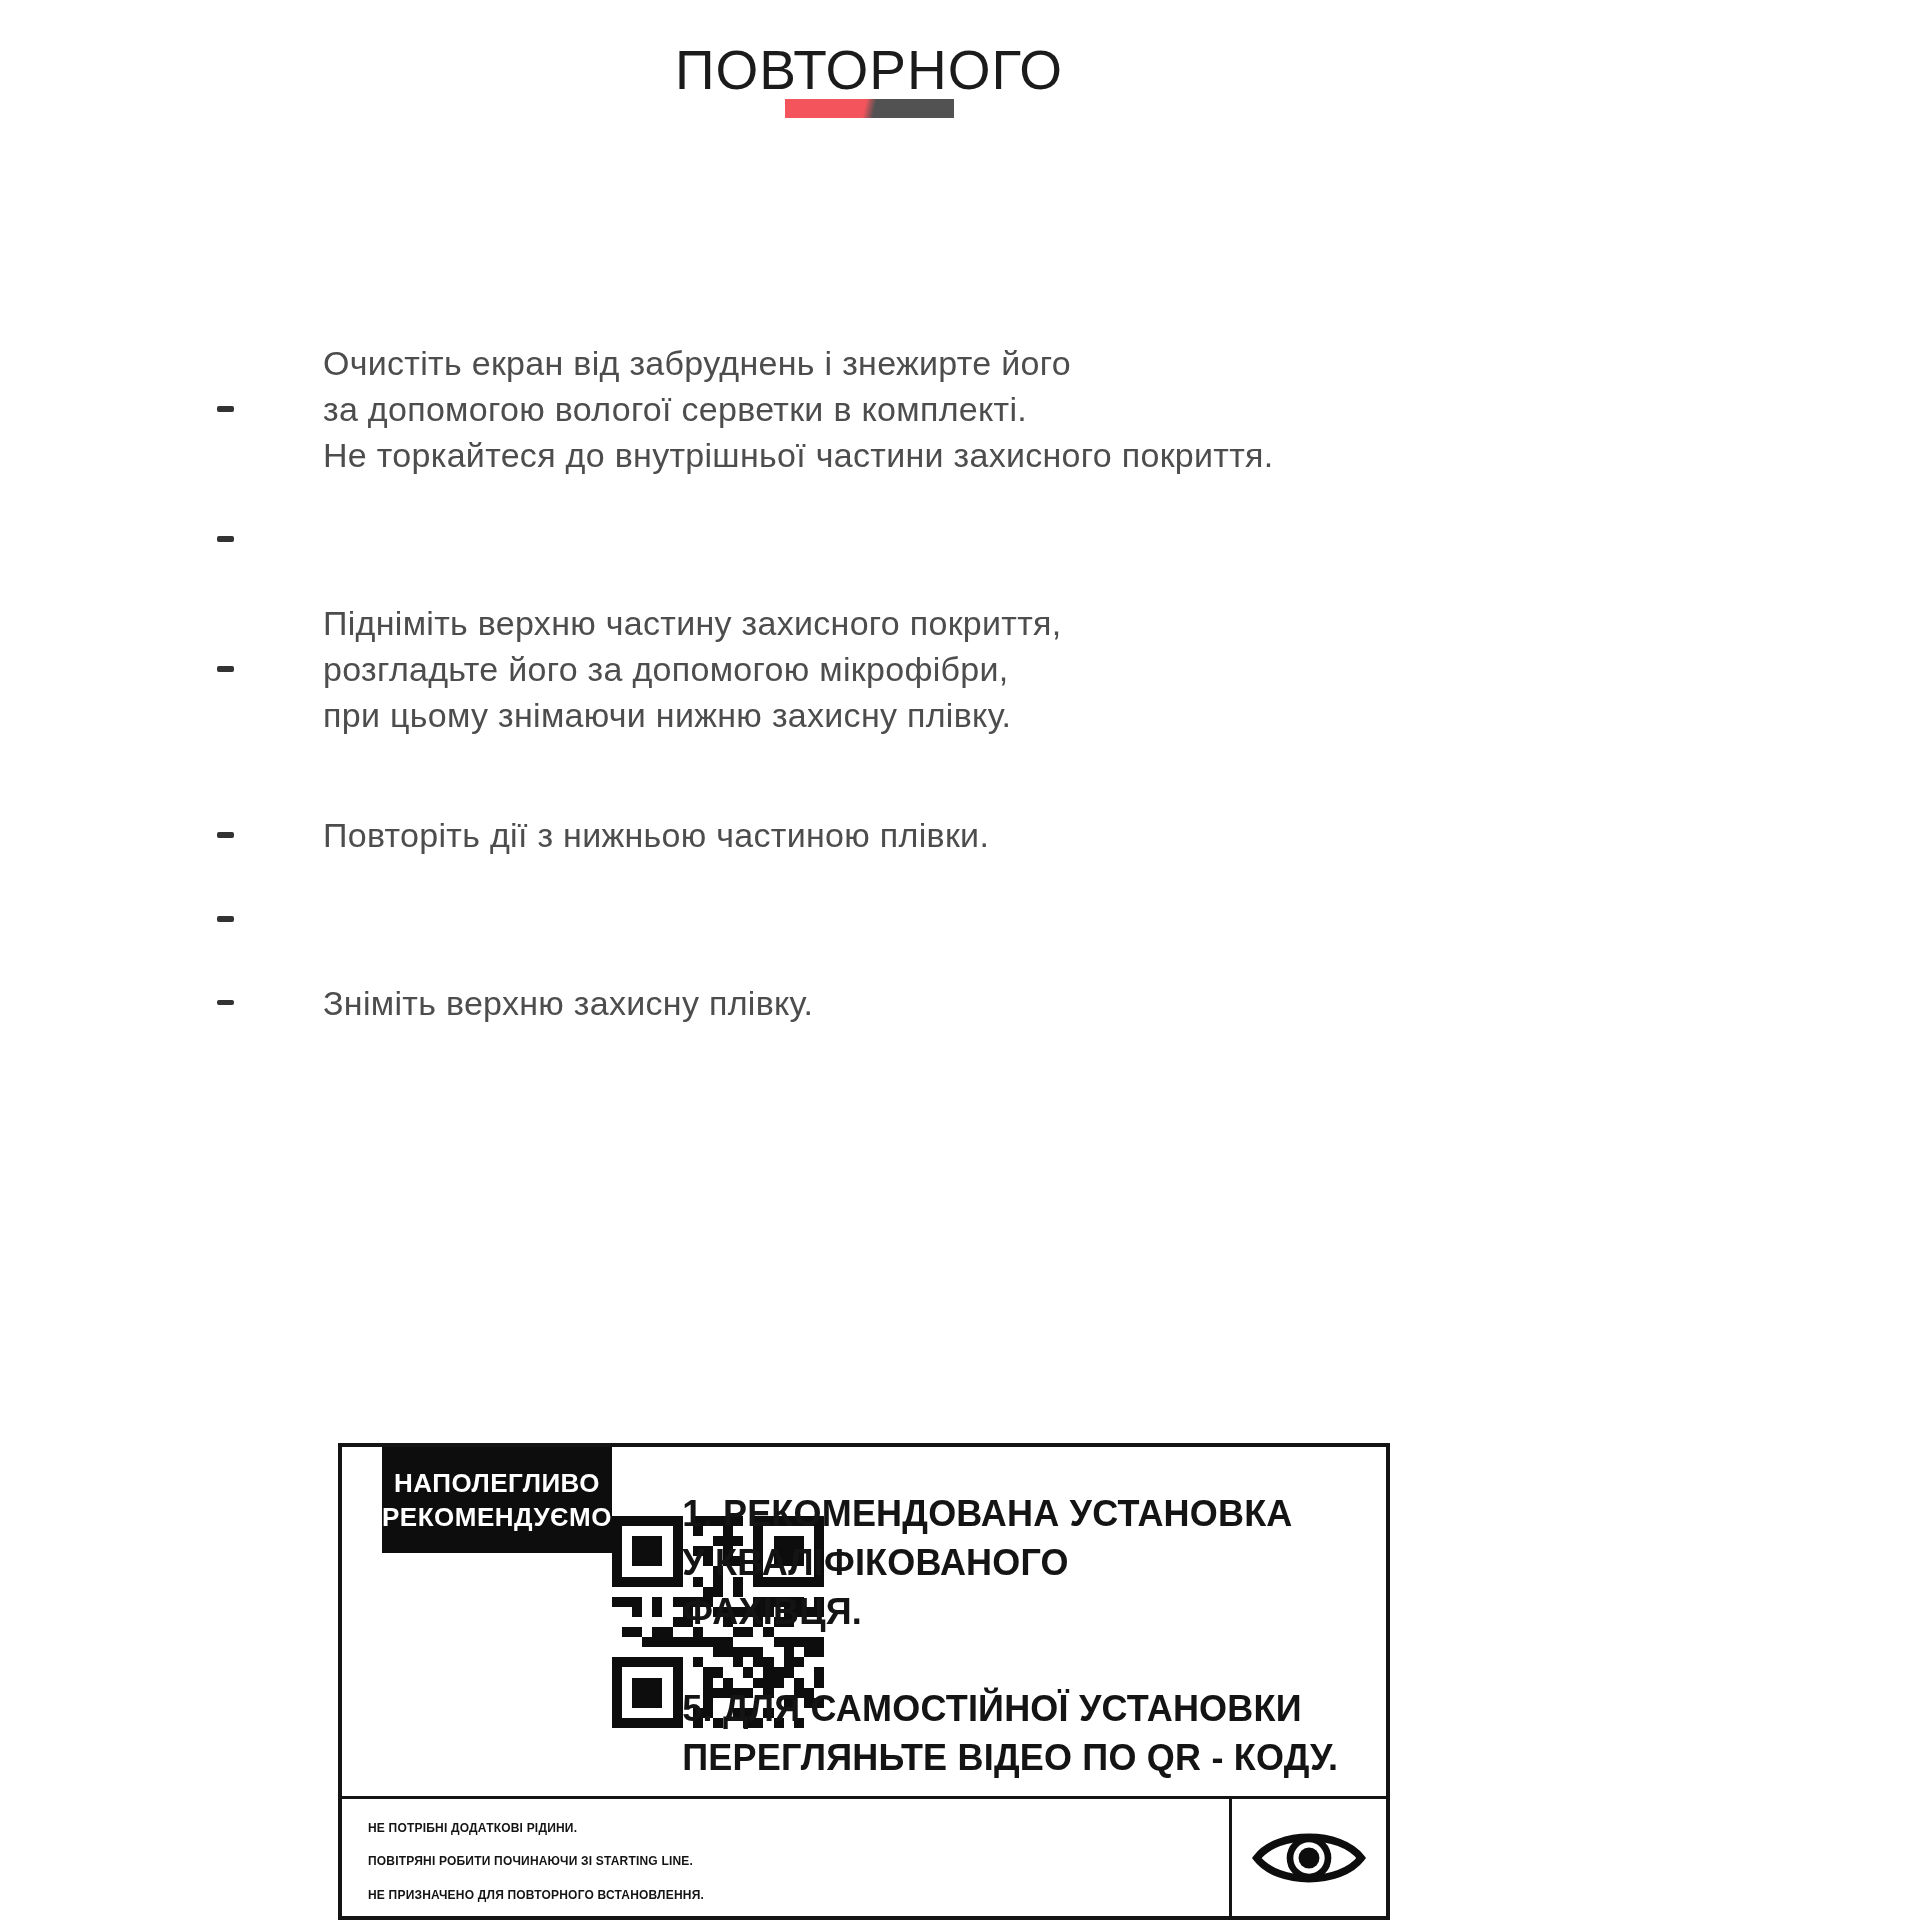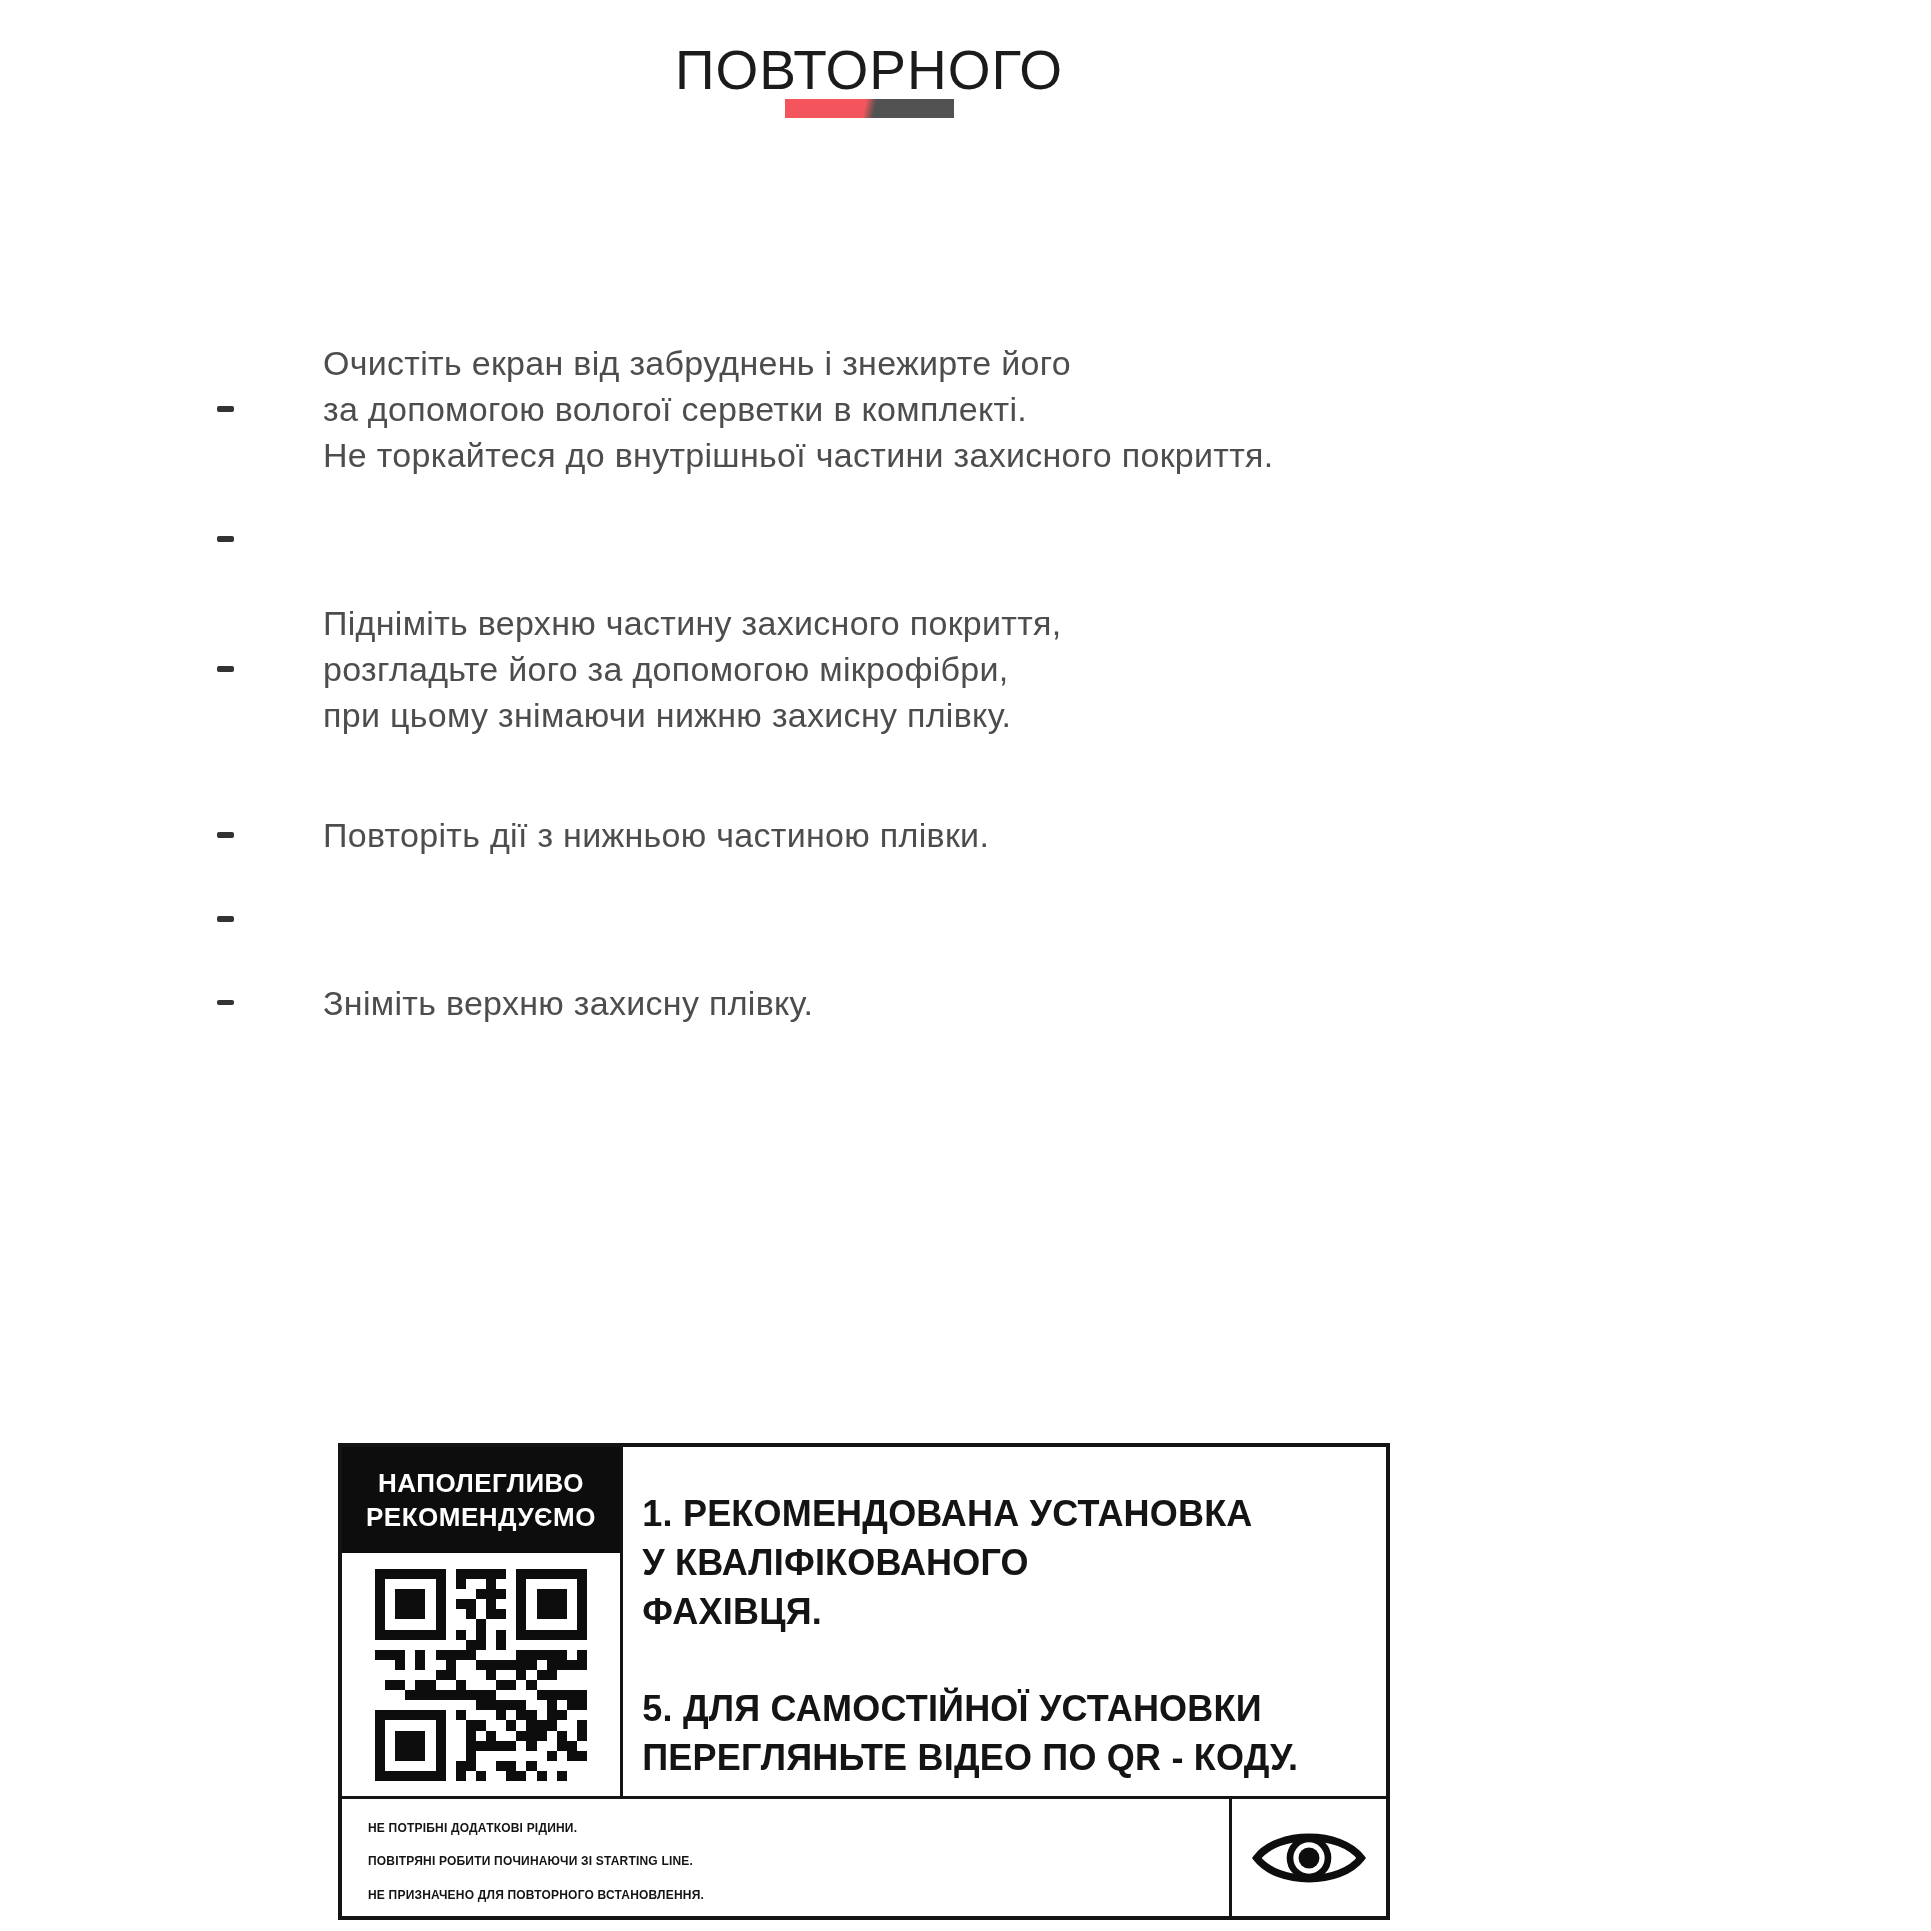--- a/index.html
+++ b/index.html
@@ -28,21 +28,21 @@
     margin:16px;font-size:34px;line-height:46px;color:#4d4d4d;
     white-space:pre-line;letter-spacing:0.3px;
   }
   
   .recbox{
     position:absolute;left:338px;top:1443px;width:1052px;height:477px;
     border:4.8px solid #141414;box-sizing:border-box;display:flex;flex-direction:column;
     background:#ffffff;
   }
   .rb-top{flex:1;display:flex;min-height:0;}
-  .rb-left{width:278px;flex:none;border-right:3.9px solid #141414;display:flex;flex-direction:column;}
+  .rb-left{width:278px;flex:none;border-right:3.9px solid #141414;display:flex;flex-direction:row;margin-left:40px;}
   .rb-badge{
     height:106px;flex:none;background:#0d0d0d;color:#ffffff;
     display:flex;align-items:center;justify-content:center;text-align:center;
     font-weight:bold;font-size:26px;line-height:34px;white-space:pre-line;letter-spacing:0.5px;
   }
   .rb-qr{flex:1;display:flex;align-items:center;justify-content:center;background:#ffffff;}
   .rb-qr svg{width:212px;height:212px;display:block;}
   .rb-right{flex:1;padding:42px 15.4px 0 19.3px;color:#141414;}
   .rb-right .point{
     margin:0 0 48px 0;font-weight:bold;font-size:36px;line-height:49px;

